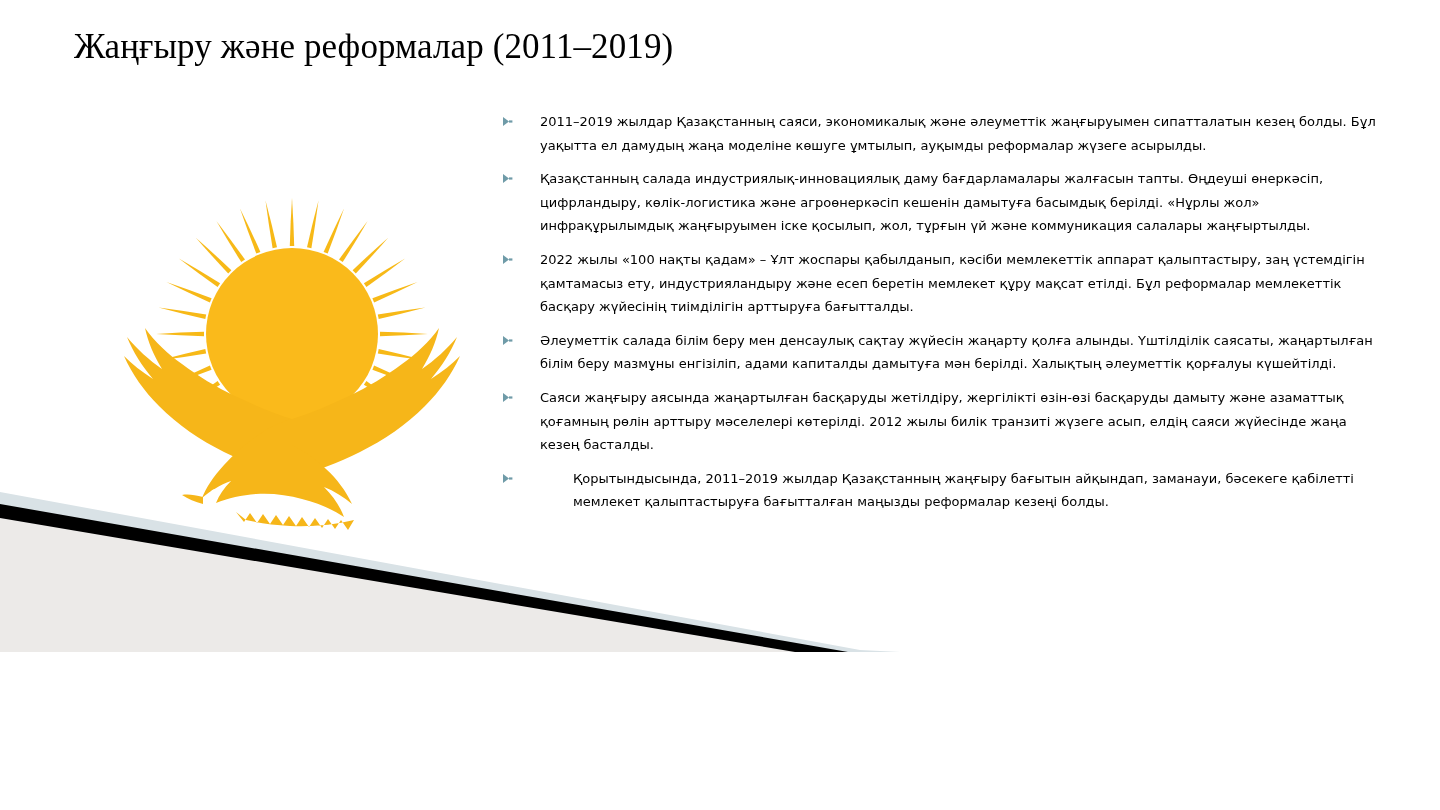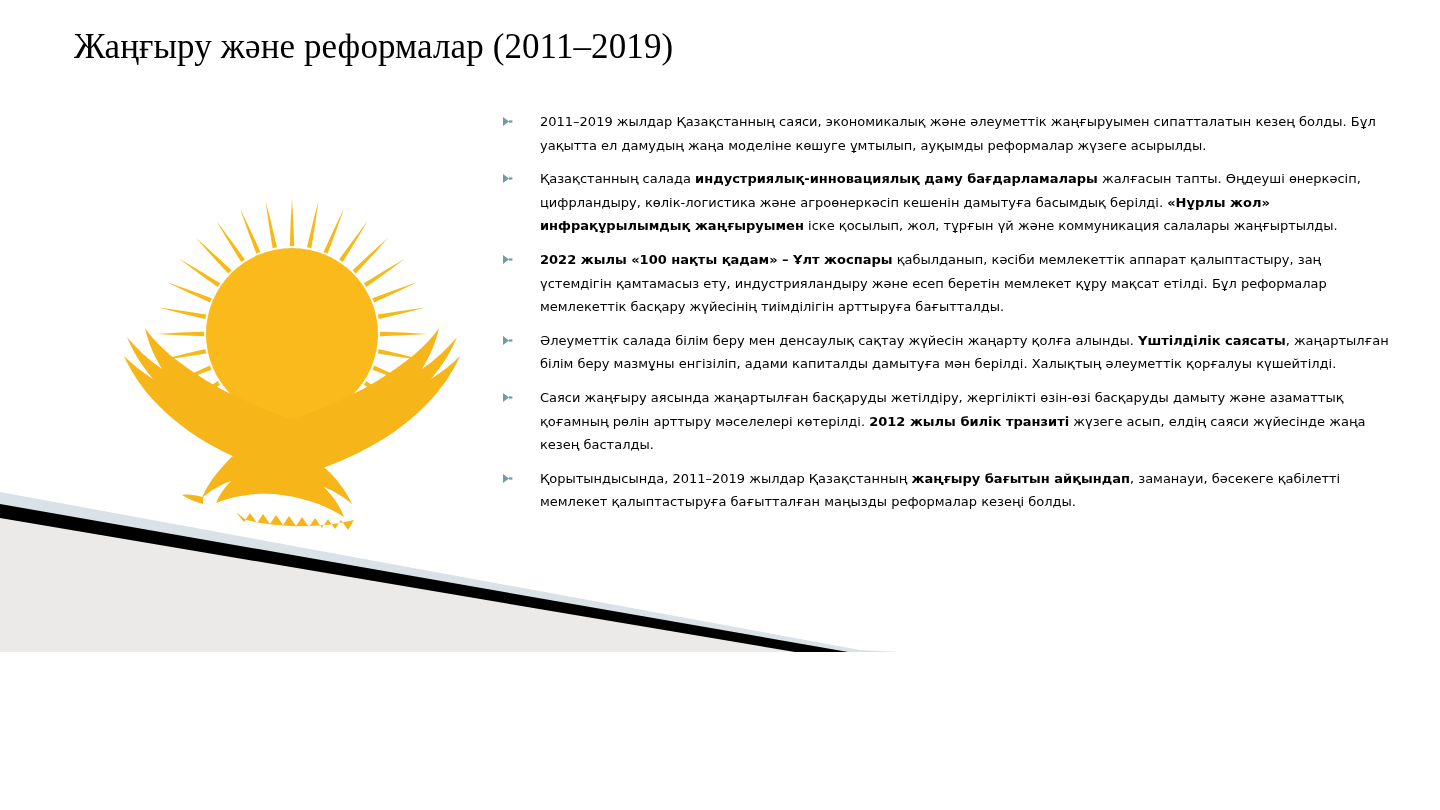--- a/index.html
+++ b/index.html
@@ -61,39 +61,39 @@
     position: absolute;
     left: 502px;
     top: 110px;
     width: 888px;
   }
   .bullet-row {
     display: flex;
     align-items: flex-start;
     margin-bottom: 10px;
   }
-  .bullet-row:last-child { margin-bottom: 5px; }
+  .bullet-row:last-child { margin-bottom: 5px; gap: 33px; }
 
   .bullet-marker {
     flex: 0 0 auto;
     width: 38px;
     padding-top: 6px;
     line-height: 0;
   }
   .bullet-marker svg { display: block; }
 
   .bullet-text {
     flex: 1 1 auto;
     font-family: "DejaVu Sans", sans-serif;
     font-size: 13px;
     line-height: 23.6px;
     color: #000000;
     text-align: left;
   }
-  .bullet-text b { font-weight: bold; }
+  .bullet-text b { font-weight: normal; }
 </style>
 </head>
 <body>
 
 <div class="slide">
 
   <div class="deco">
     <svg viewBox="0 0 900 220" preserveAspectRatio="none" aria-hidden="true">
       <polygon points="0,60 860,218 900,220 0,220" fill="#D9E2E6"></polygon>
       <polygon points="0,72 848,220 790,220 0,92" fill="#000000"></polygon>

